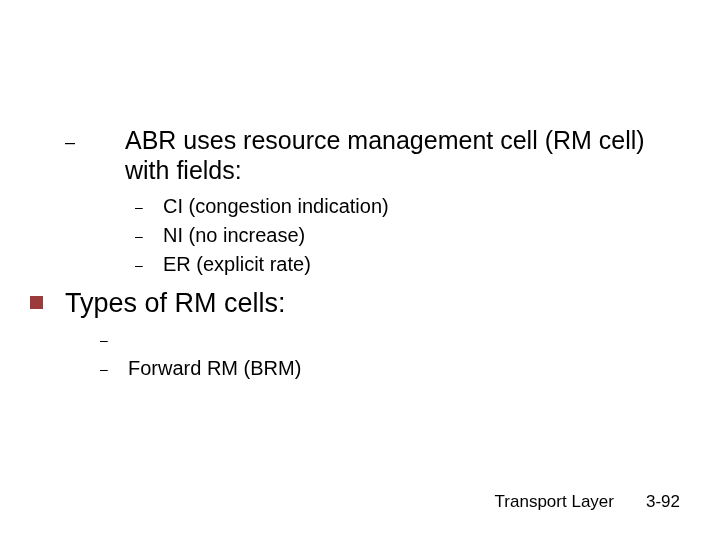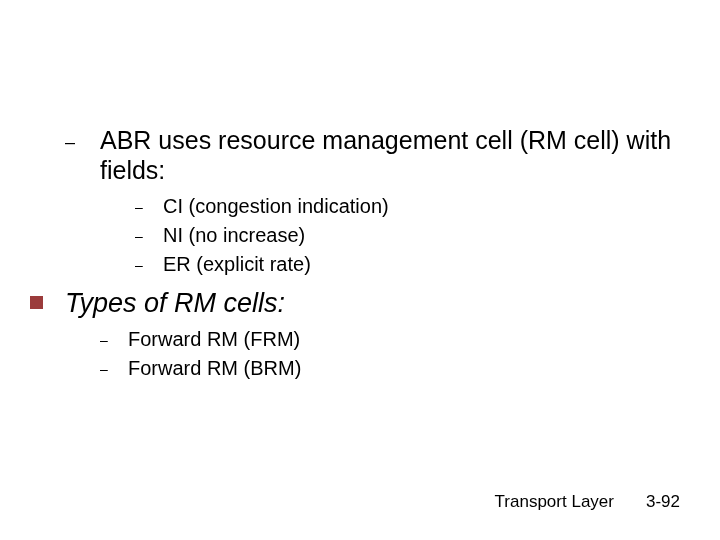--- a/index.html
+++ b/index.html
@@ -34,20 +34,21 @@
     flex: 0 0 35px;
     text-align: left;
     font-size: 18px;
     line-height: 30px;
     padding-top: 2px;
   }
   .text-l1 {
     font-size: 25px;
     line-height: 30px;
     font-weight: normal;
+    margin-left: 25px;
   }
   .sublist {
     margin-left: 70px;
     margin-top: 8px;
     margin-bottom: 10px;
   }
   .item-l2 {
     display: flex;
     align-items: flex-start;
     margin-bottom: 2px;
@@ -81,21 +82,20 @@
   }
   .sq {
     width: 13px;
     height: 13px;
     background: #9b3b3b;
   }
   .text-section {
     font-size: 27px;
     line-height: 30px;
     font-weight: normal;
-    font-style: italic;
   }
   .footer {
     position: absolute;
     bottom: 28px;
     right: 40px;
     font-size: 17px;
     display: flex;
     gap: 32px;
   }
 </style>
@@ -129,21 +129,20 @@
     <div class="item-section">
       <span class="bullet-square">
           <span class="sq"></span>
         </span>
       <span class="text-section">Types of RM cells:</span>
     </div>
 
     <div class="sublist" style="margin-left:35px;">
       <div class="item-l2">
         <span class="bullet-dash-sm">–</span>
-        <span class="text-l2">Forward RM (FRM)</span>
       </div>
       <div class="item-l2">
         <span class="bullet-dash-sm">–</span>
         <span class="text-l2">Forward RM (BRM)</span>
       </div>
     </div>
 
   </div>
 
   <div class="footer">

